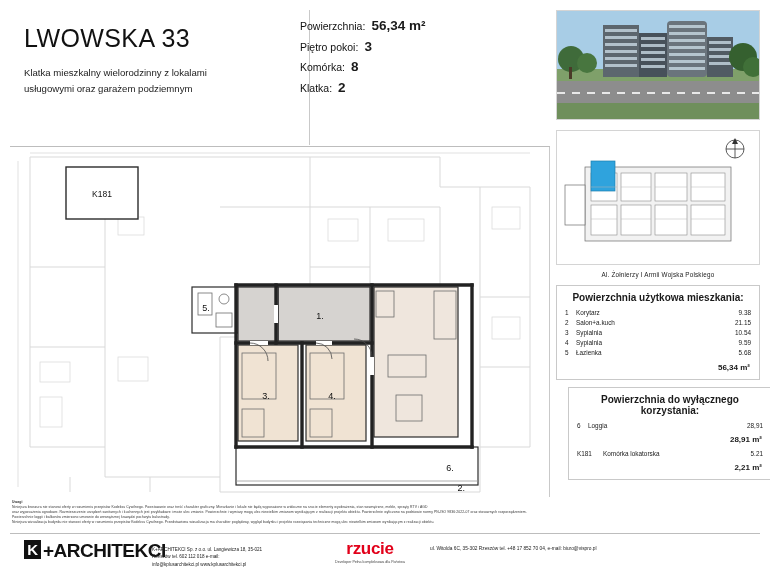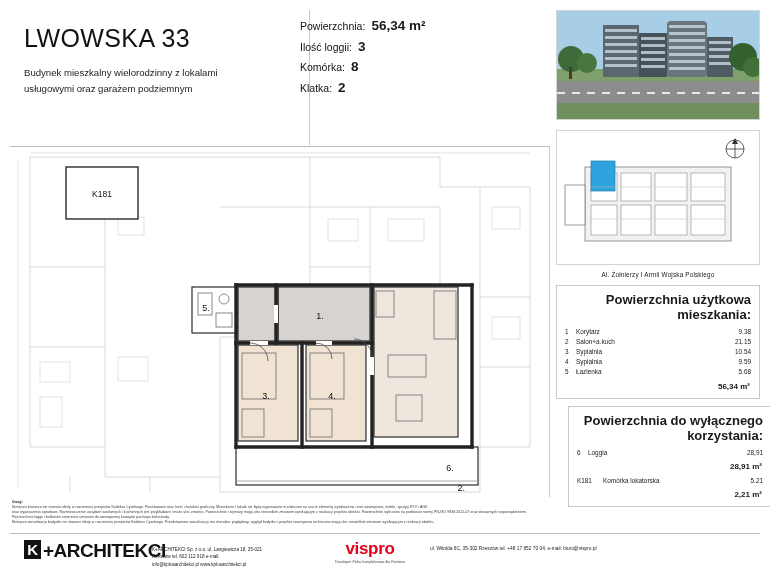--- a/index.html
+++ b/index.html
@@ -98,21 +98,21 @@
     position:relative; background:#fff; overflow:hidden;
   }
   .street-label {
     margin-top:6px; width:204px; text-align:center;
     font-size:6.3px; color:#222; letter-spacing:.2px;
   }
 
   .tbl {
     margin-top:7px; width:204px; border:1px solid #c9c9c9; padding:6px 8px 7px 8px;
   }
-  .tbl .t-title { font-size:13px; font-weight:bold; text-align:right; margin-bottom:5px; }
+  .tbl .t-title { font-size:10px; font-weight:bold; text-align:center; margin-bottom:5px; }
   .tbl .t-row { display:flex; font-size:6.4px; line-height:1.58; }
   .tbl .t-row .num { width:11px; }
   .tbl .t-row .nm { flex:1; }
   .tbl .t-row .val { width:34px; text-align:right; }
   .tbl .t-sum {
     text-align:right; font-size:8px; font-weight:bold; margin-top:4px; padding-right:1px;
   }
   .tbl2 { margin-top:7px;margin-left:12px; }
   .tbl2 .t-row2 { display:flex; font-size:6.4px; line-height:1.62; }
   .tbl2 .t-row2 .num { width:11px; }
@@ -121,31 +121,31 @@
   .tbl2 .gap { height:5px; }
   .tbl2 .code-row .num { width:26px; }
 </style>
 </head>
 <body>
 
 <div class="sheet">
 
   <div class="hdr">
     <h1>LWOWSKA 33</h1>
-    <p>Budynek mieszkalny wielorodzinny z lokalami usługowymi oraz garażem podziemnym</p>
+    <p>Klatka mieszkalny wielorodzinny z lokalami usługowymi oraz garażem podziemnym</p>
   </div>
 
   <div class="codebox">
     <div class="specs">
       <div class="spec-row">
         <span class="k">Powierzchnia:</span>
         <span class="v">56,34 m²</span>
       </div>
       <div class="spec-row">
-        <span class="k">Ilość loggii:</span>
+        <span class="k">Piętro pokoi:</span>
         <span class="v">3</span>
       </div>
       <div class="spec-row">
         <span class="k">Komórka:</span>
         <span class="v">8</span>
       </div>
       <div class="spec-row">
         <span class="k">Klatka:</span>
         <span class="v">2</span>
       </div>
@@ -433,21 +433,21 @@
 
     <div class="logo-k">
       <span class="kbox">K</span><span>+ARCHITEKCI</span>
     </div>
 
     <div class="arch-addr">K+ARCHITEKCI Sp. z o.o. ul. Langiewicza 18, 35-021 Rzeszów
 tel. 602 112 018 e-mail: info@kplusarchitekci.pl
 www.kplusarchitekci.pl</div>
 
     <div class="vispro">
-      <div class="vp">vispro</div>
+      <div class="vp">rzucie</div>
       <div class="vp-sub">Developer
 Pełna kompleksowa dla Państwa</div>
     </div>
 
     <div class="foot-addr">ul. Witolda 6C, 35-302 Rzeszów
 tel. +48 17 852 70 04, e-mail: biuro@vispro.pl</div>
 
   </div>
 
 </div>

